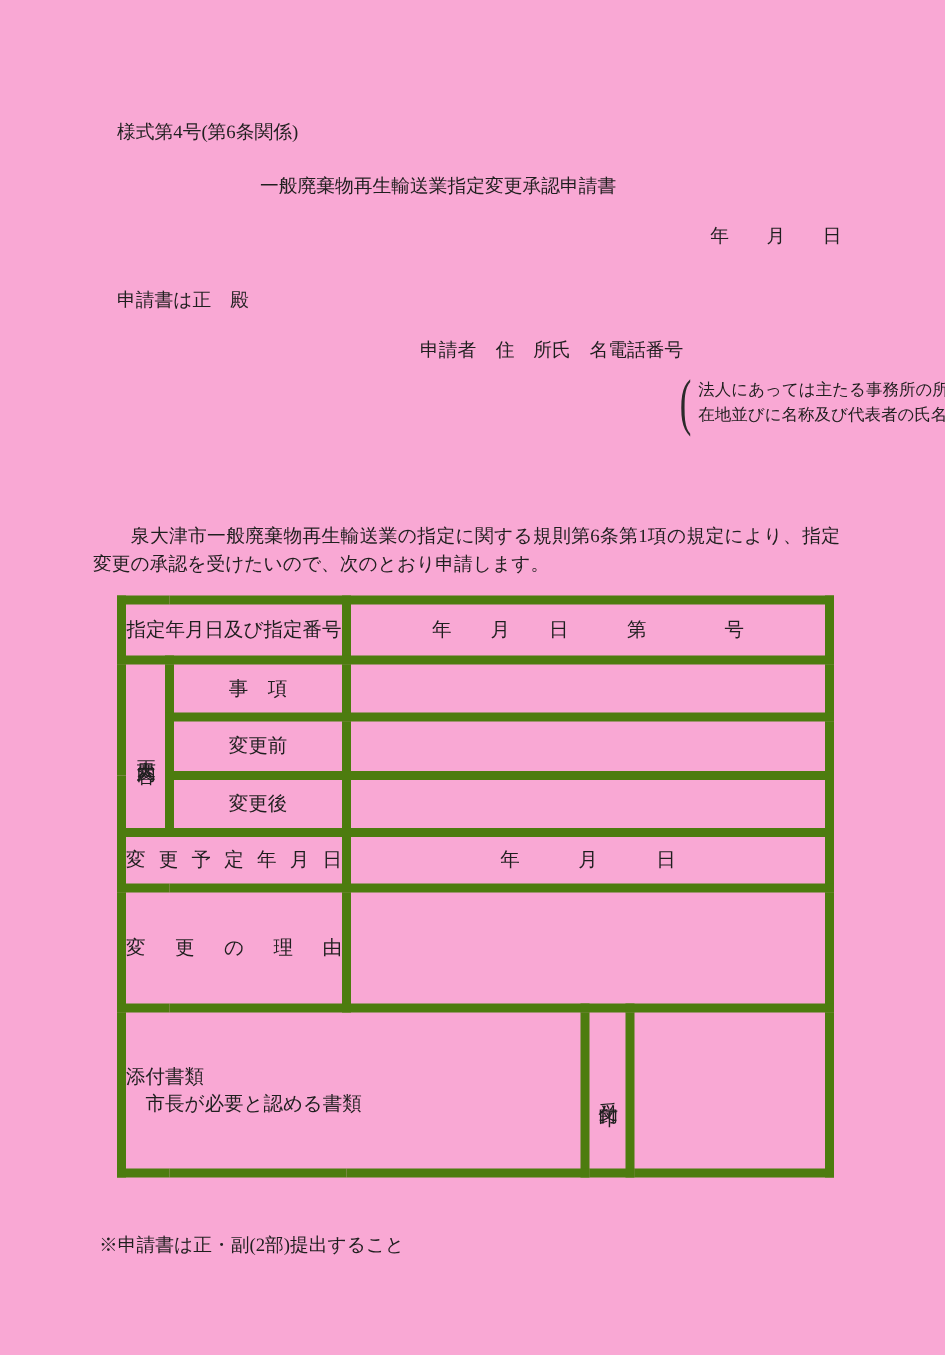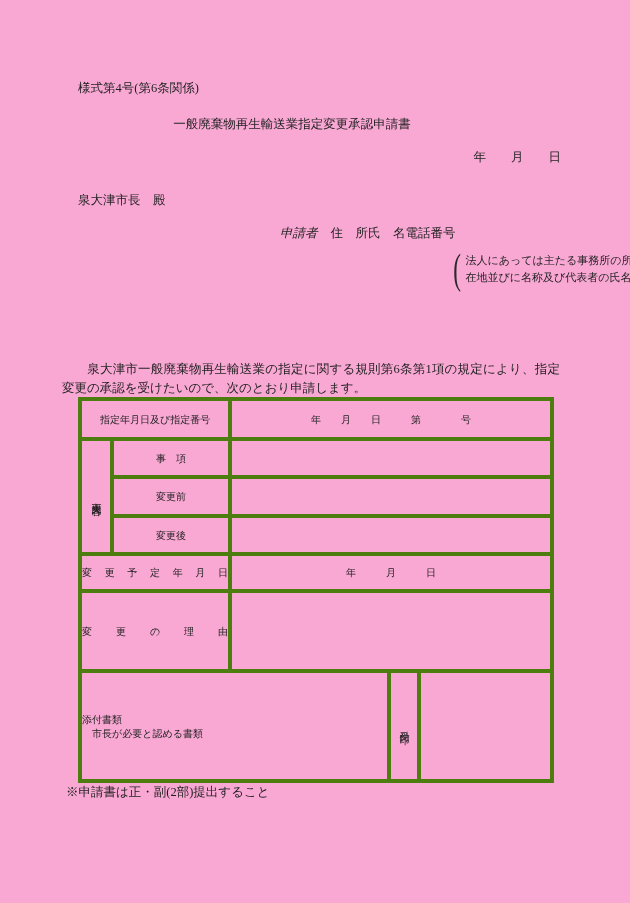--- a/index.html
+++ b/index.html
@@ -13,70 +13,70 @@
     background:#f9a8d4;color:#1f1f1f;
     font-size:12.5px;line-height:1.1;
   }
   .abs{position:absolute;}
   #form-number{left:78px;top:82px;}
   #doc-title{left:0;top:118px;width:584px;text-align:center;}
   #date-line{left:0;top:151px;width:561px;text-align:right;}
   #addressee{left:78px;top:194px;}
 
   #applicant{left:280px;top:227px;display:flex;align-items:flex-start;}
-  #applicant .app-label{margin-right:13px;white-space:nowrap;font-style:italic;}
+  #applicant .app-label{margin-right:13px;white-space:nowrap;}
   #applicant .fields{display:flex;flex-direction:row;}
   .field{line-height:13px;margin-bottom:13px;white-space:nowrap;}
   .corp-note{display:flex;align-items:center;margin-top:9px;margin-left:-6px;}
   .paren{
     font-size:42px;line-height:34px;font-weight:400;color:#2a2a2a;
     transform:scaleX(0.55);display:inline-block;
   }
   .note-lines{font-size:11px;line-height:16.5px;margin:16px 2px;white-space:nowrap;}
 
   #body-paragraph{
-    left:62px;top:360px;width:498px;
+    left:62px;top:348px;width:498px;
     text-align:justify;text-indent:1em;line-height:18.5px;
   }
 
   #application-table{
     left:78px;top:397px;
     border-collapse:collapse;table-layout:fixed;width:472px;
   }
   #application-table td{
-    border:4px solid #4d7c0f;
-    font-size:10px;color:#1f1f1f;
+    border:6px solid #4d7c0f;
+    font-size:13px;color:#1f1f1f;
     padding:0;vertical-align:middle;
     overflow:hidden;
   }
   .r1{height:40px;} .r2{height:38px;} .r3{height:39px;}
   .r4{height:38px;} .r5{height:37px;margin-top:42px;} .r6{height:80px;} .r7{height:110px;}
   .cell-center{text-align:center;}
   .dist{text-align:justify;text-align-last:justify;padding:0 5px;}
   .vtext{writing-mode:vertical-rl;text-orientation:mixed;margin:0 auto;line-height:14px;}
   .vtext.group{letter-spacing:1px;}
   .vtext.stamp{letter-spacing:2px;}
   td.vcell{text-align:center;}
   td.attach-cell{vertical-align:top;padding:5px 6px;}
   .attach-item{text-indent:1em;margin-top:3px;}
 
-  #footnote{left:66px;top:786px;}
+  #footnote{left:66px;top:824px;}
 </style>
 </head>
 <body>
 
 <div class="page">
 
   <div id="form-number" class="abs">様式第4号(第6条関係)</div>
 
   <div id="doc-title" class="abs">一般廃棄物再生輸送業指定変更承認申請書</div>
 
   <div id="date-line" class="abs">年　　月　　日</div>
 
-  <div id="addressee" class="abs">泉大津市長　殿</div>
+  <div id="addressee" class="abs">申請書は正　殿</div>
 
   <div id="applicant" class="abs">
     <div class="app-label">申請者</div>
     <div class="fields">
       <div class="field">住　所</div>
       <div class="field">氏　名</div>
       <div class="field">電話番号</div>
       <div class="corp-note">
         <span class="paren">(</span>
         <span class="note-lines">

